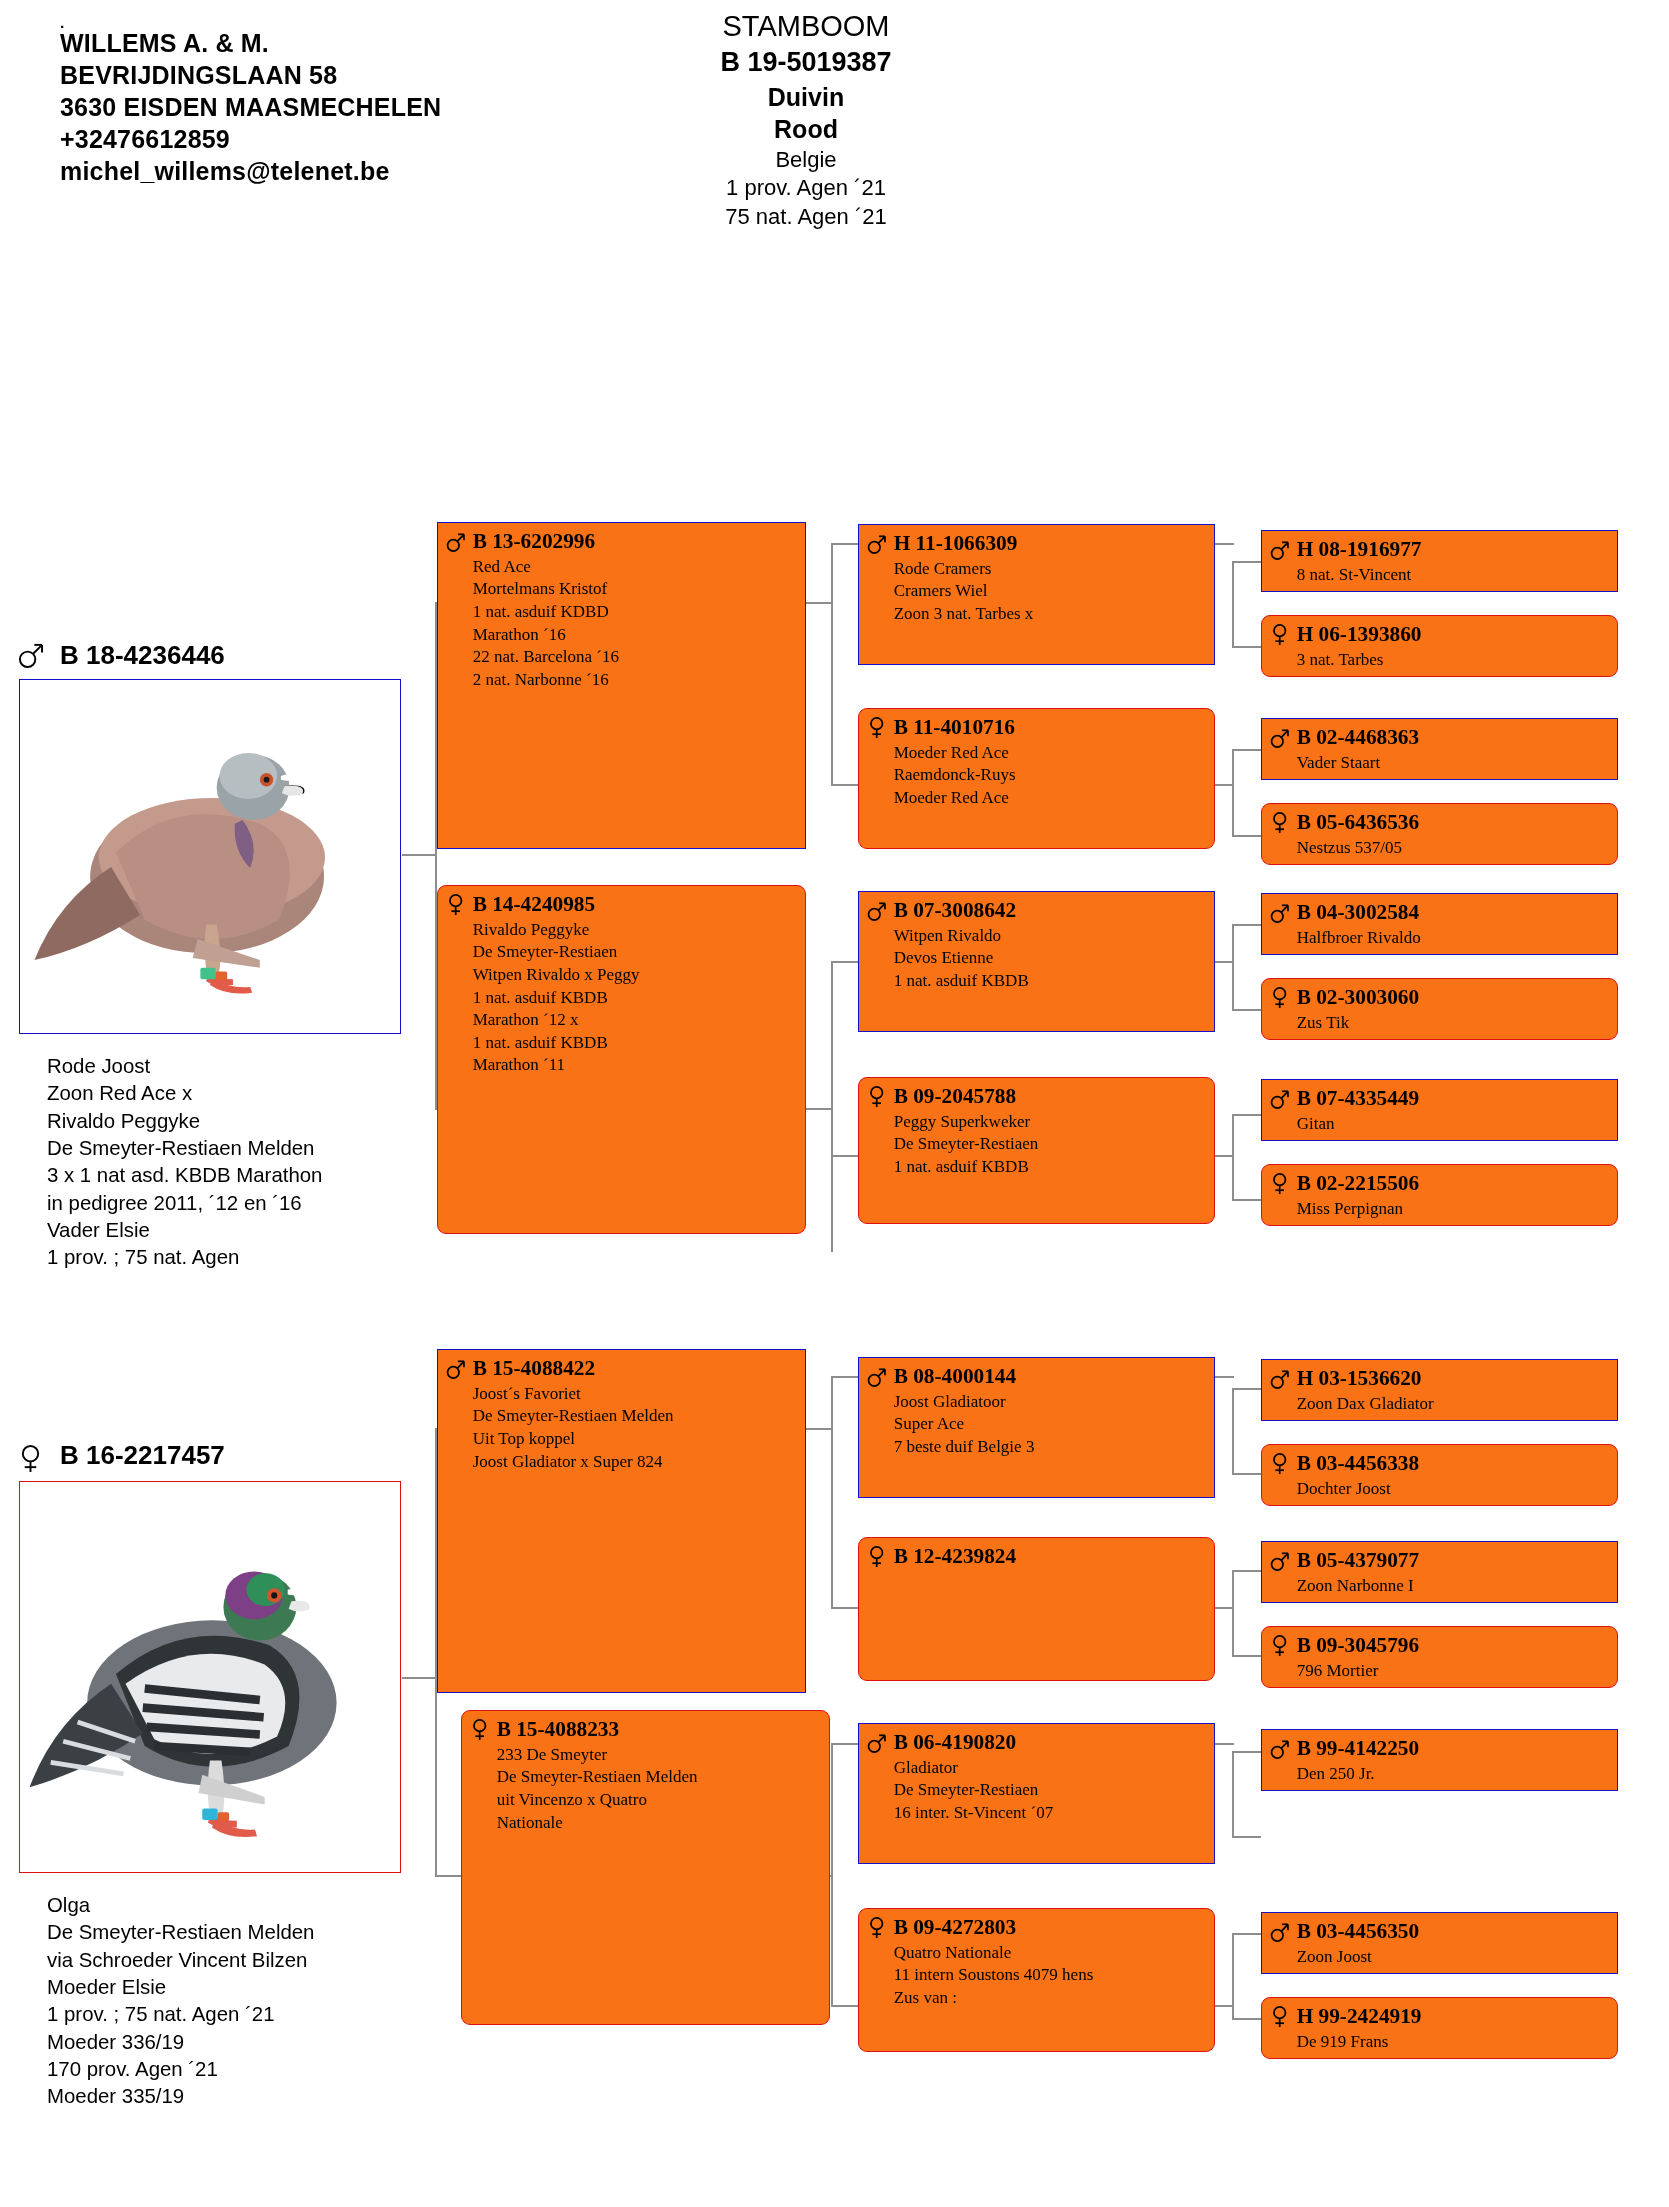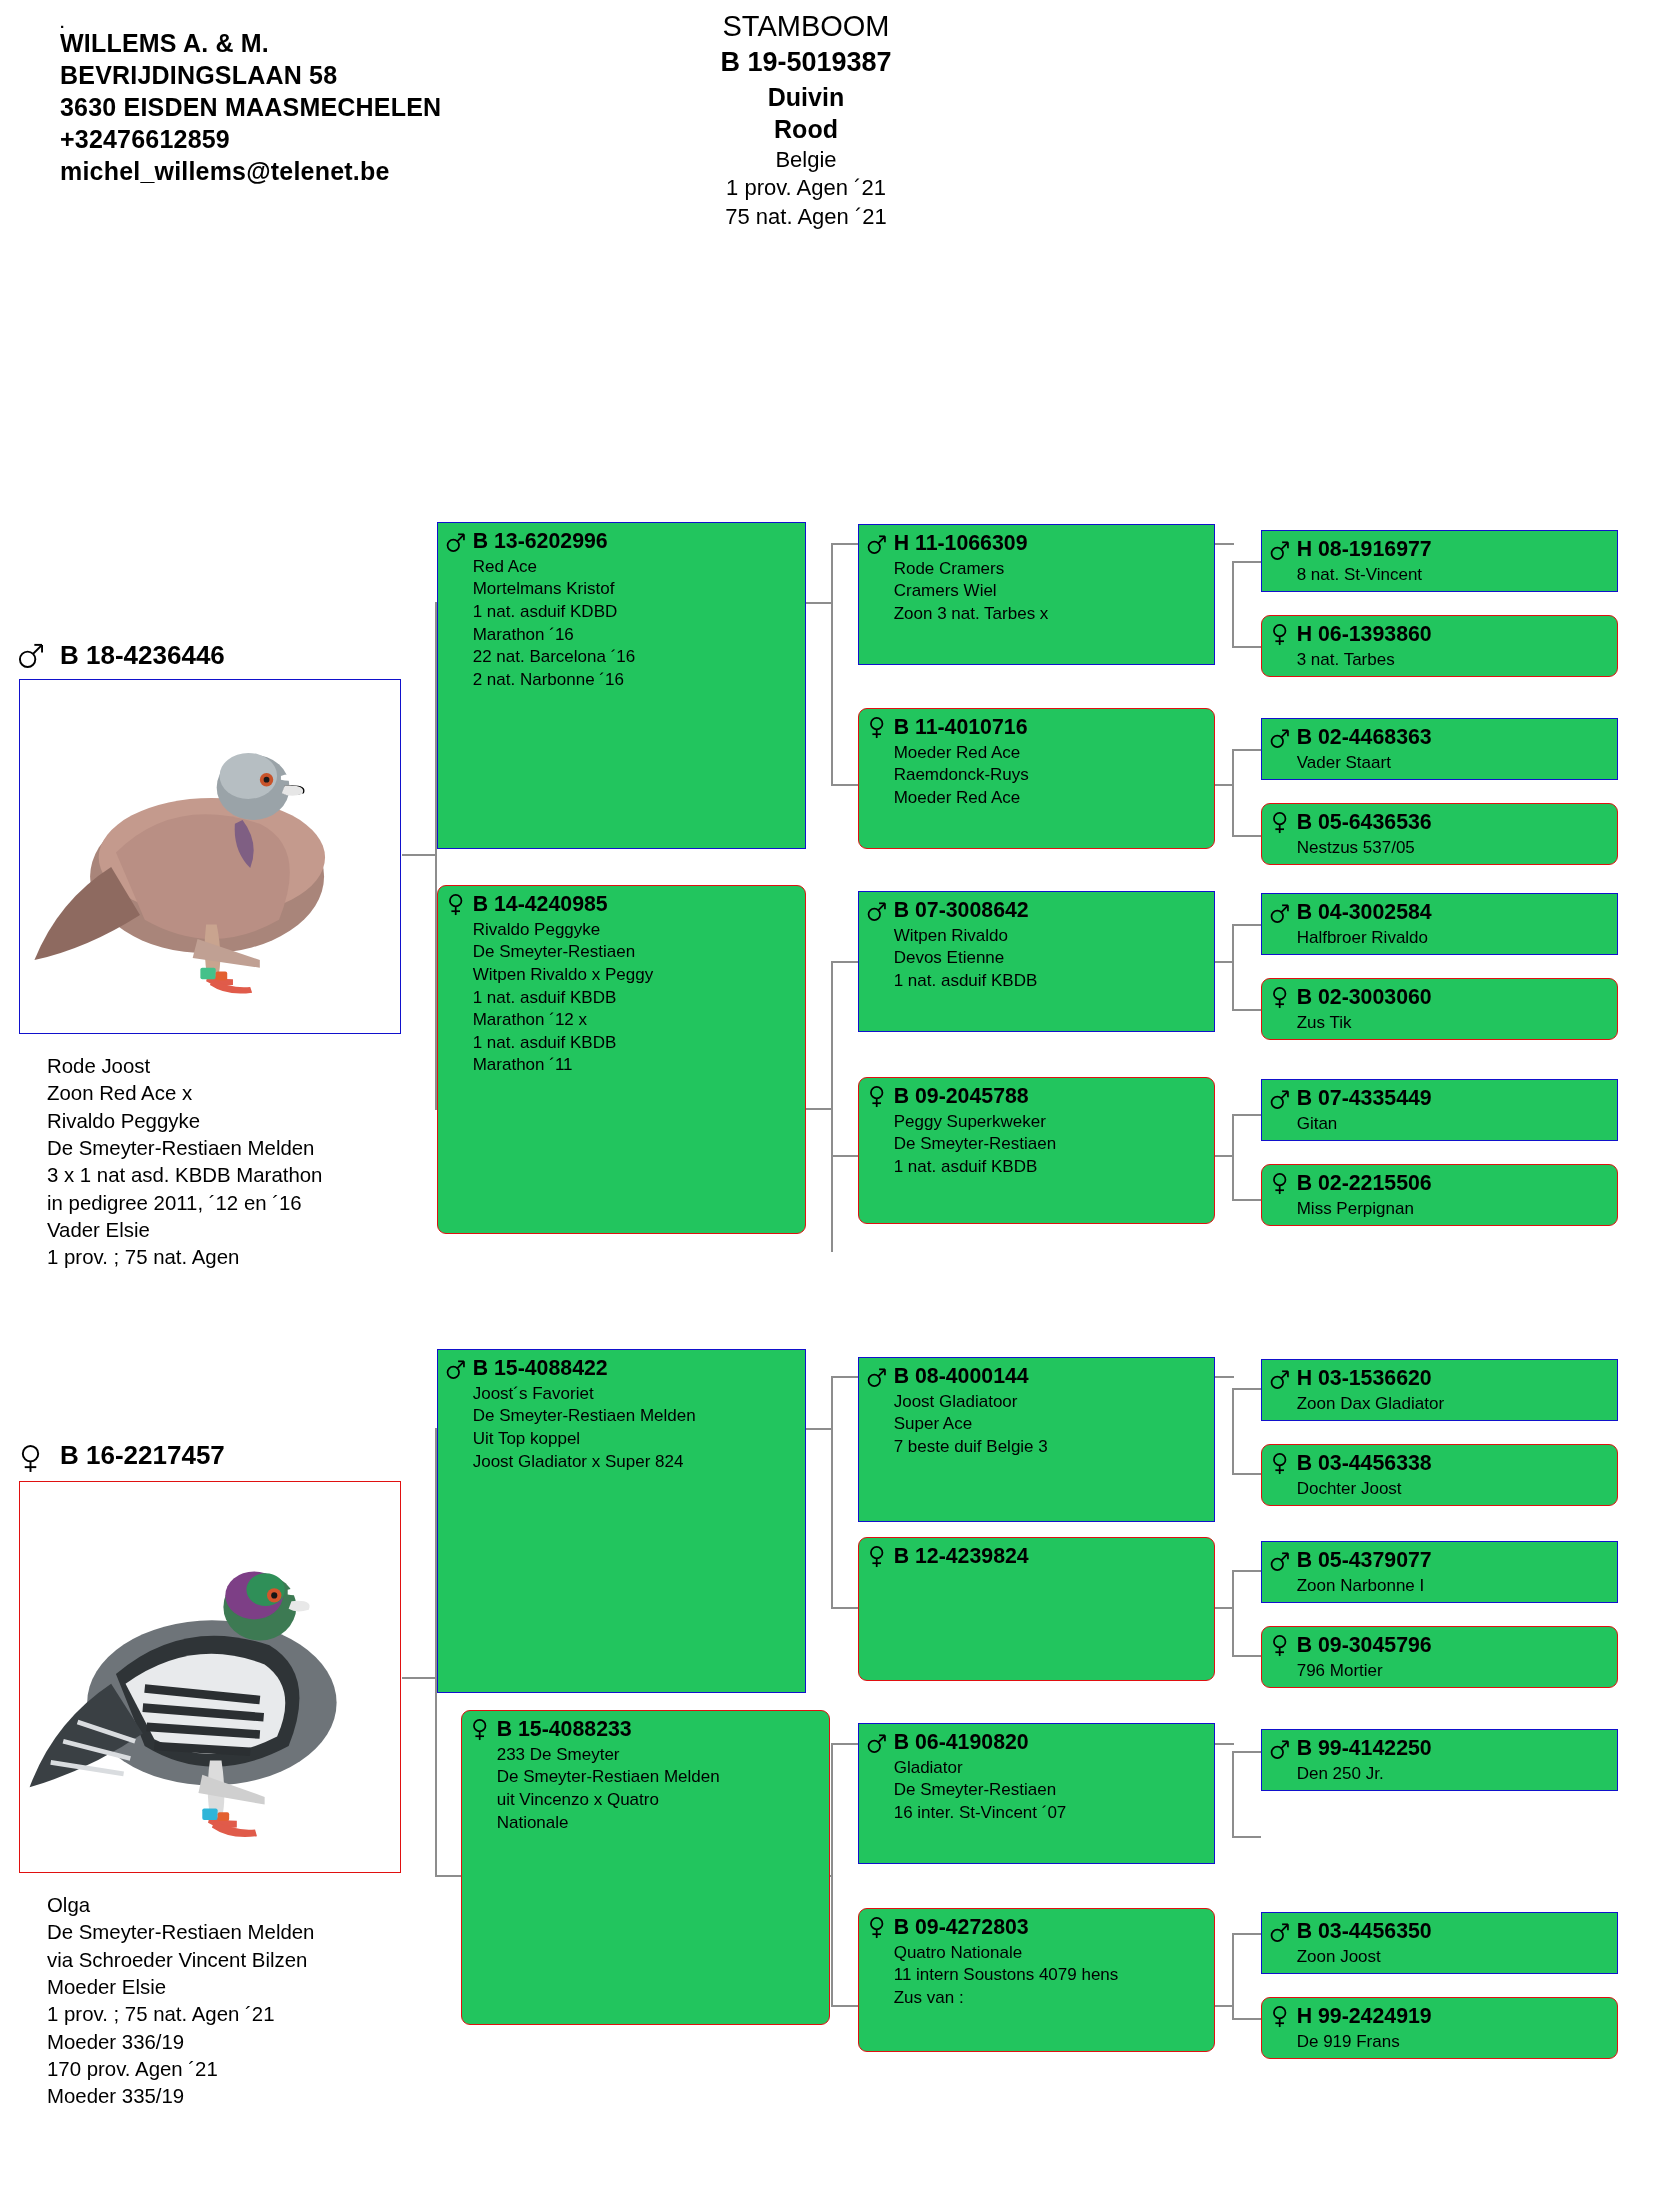--- a/index.html
+++ b/index.html
@@ -39,22 +39,23 @@
   .stamboom .t3 { font-size: 25px; font-weight: bold; }
   .stamboom .t4 { font-size: 25px; font-weight: bold; }
   .stamboom .t5 { font-size: 22px; }
   .stamboom .t6 { font-size: 22px; }
   .stamboom .t7 { font-size: 22px; }
 
   
   .box {
     position: absolute;
     border: 1.9px solid #1111cc;
-    background: #22c55e;
+    background: #f97316;
     padding: 5.8px 7.8px 5.8px 9.7px;
+    font-family: Liberation Serif, serif;
   }
   .box.red { border-color: #e01010; border-radius: 9px; }
   .box .ring {
     font-size: 21.3px;
     font-weight: bold;
     line-height: 1.18;
     margin-left: 25px;
   }
   .box .lines {
     font-size: 17px;
@@ -417,21 +418,21 @@
         </svg>
     </span>
     <div class="ring">B 09-2045788</div>
     <div class="lines">
       <div>Peggy Superkweker</div>
       <div>De Smeyter-Restiaen</div>
       <div>1 nat. asduif KBDB</div>
     </div>
   </div>
 
-  <div class="box" style="left:858px; top:1357px; width:357px; height:165px;">
+  <div class="box" style="left:858px; top:1357px; width:357px; height:141px;">
     <span class="sex">
       <svg viewBox="0 0 20 24" width="19.4" height="23">
           <circle cx="7.5" cy="16" r="6" fill="none" stroke="#000" stroke-width="1.8"></circle>
           <line x1="11.8" y1="11.6" x2="18" y2="5.4" stroke="#000" stroke-width="1.8"></line>
           <line x1="12.5" y1="4.5" x2="18.6" y2="4.5" stroke="#000" stroke-width="1.8"></line>
           <line x1="18.6" y1="4.5" x2="18.6" y2="10.6" stroke="#000" stroke-width="1.8"></line>
         </svg>
     </span>
     <div class="ring">B 08-4000144</div>
     <div class="lines">

